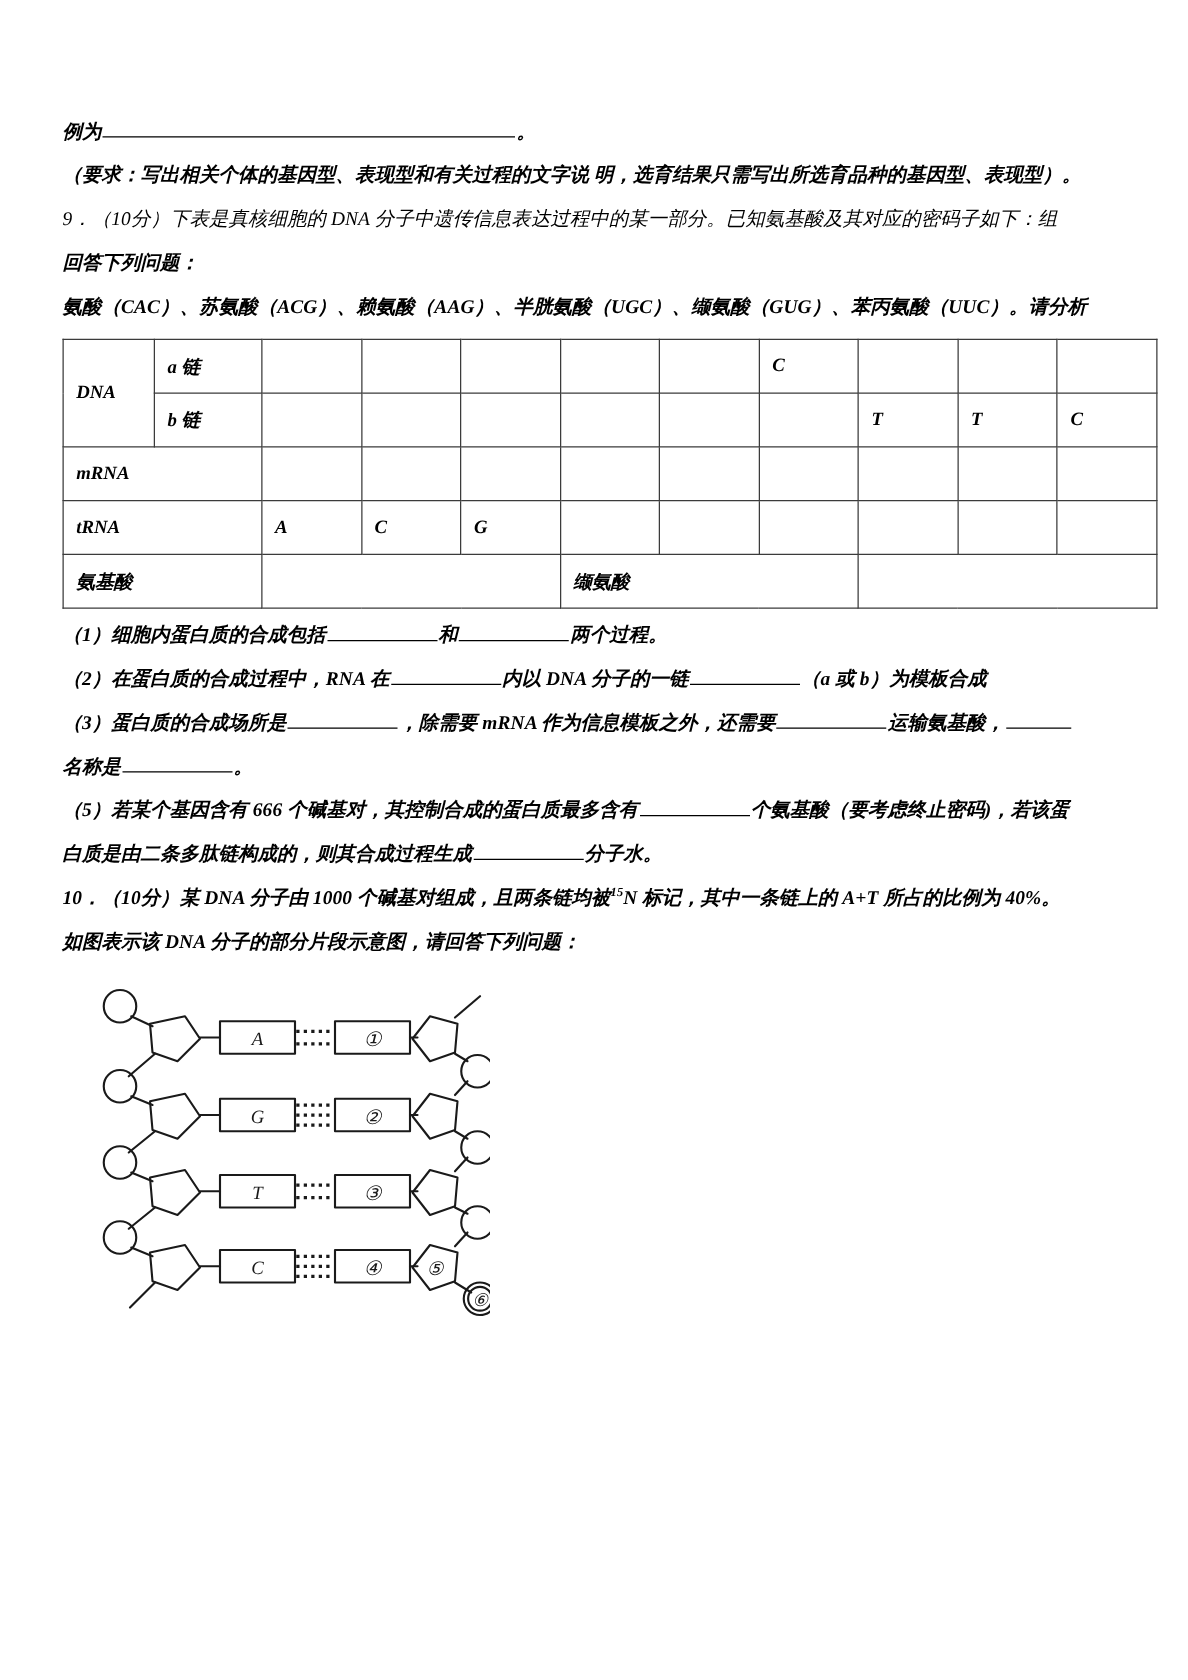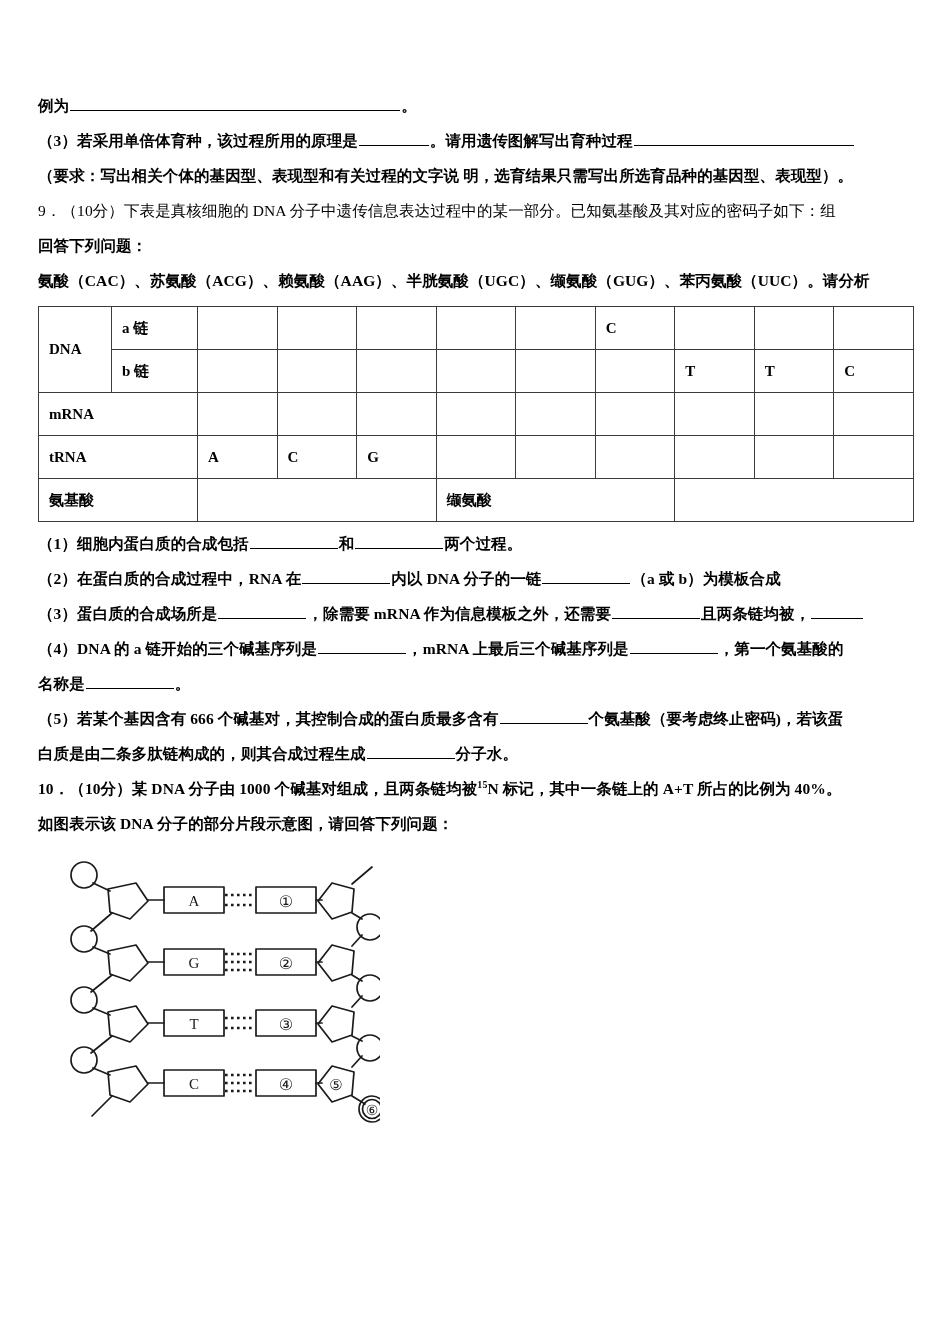--- a/index.html
+++ b/index.html
@@ -17,23 +17,24 @@
   }
   .page {
     position: absolute;
     left: 0; top: 0;
     width: 950px;
     height: 1344px;
     padding: 0;
   }
   .content {
     position: absolute;
-    left: 38px;
+    left: 50px;
     top: 88px;
     width: 876px;
+    font-style: italic;
   }
 
   
   .para {
     font-size: 15.5px;
     line-height: 35px;
     letter-spacing: 0.1px;
     font-weight: bold;
     white-space: normal;
     margin: 0;
@@ -91,23 +92,20 @@
 </head>
 <body>
 
 <div class="page">
 <div class="content">
 
   <p class="para">
     <span>例为</span><span class="blank b-xxl"></span><span>。</span>
   </p>
 
-  <p class="para">
-    <span>（3）若采用单倍体育种，该过程所用的原理是</span><span class="blank b-sm"></span><span>。请用遗传图解写出育种过程</span><span class="blank b-xl"></span>
-  </p>
 
   <p class="para">（要求：写出相关个体的基因型、表现型和有关过程的文字说 明，选育结果只需写出所选育品种的基因型、表现型）。</p>
 
   <p class="para reg">9．（10分）下表是真核细胞的 DNA 分子中遗传信息表达过程中的某一部分。已知氨基酸及其对应的密码子如下：组</p>
   <p class="para">回答下列问题：</p>
   <p class="para">氨酸（CAC）、苏氨酸（ACG）、赖氨酸（AAG）、半胱氨酸（UGC）、缬氨酸（GUG）、苯丙氨酸（UUC）。请分析</p>
 
   <table class="geno">
     <tbody>
       <tr>
@@ -170,26 +168,23 @@
 
   <p class="para">
     <span>（1）细胞内蛋白质的合成包括</span><span class="blank b-md"></span><span>和</span><span class="blank b-md"></span><span>两个过程。</span>
   </p>
 
   <p class="para">
     <span>（2）在蛋白质的合成过程中，RNA 在</span><span class="blank b-md"></span><span>内以 DNA 分子的一链</span><span class="blank b-md"></span><span>（a 或 b）为模板合成</span>
   </p>
 
   <p class="para">
-    <span>（3）蛋白质的合成场所是</span><span class="blank b-md"></span><span>，除需要 mRNA 作为信息模板之外，还需要</span><span class="blank b-md"></span><span>且两条链均被，</span><span class="blank b-xs"></span>
-  </p>
-
-  <p class="para">
-    <span>（4）DNA 的 a 链开始的三个碱基序列是</span><span class="blank b-md"></span><span>，mRNA 上最后三个碱基序列是</span><span class="blank b-md"></span><span>，第一个氨基酸的</span>
-  </p>
+    <span>（3）蛋白质的合成场所是</span><span class="blank b-md"></span><span>，除需要 mRNA 作为信息模板之外，还需要</span><span class="blank b-md"></span><span>运输氨基酸，</span><span class="blank b-xs"></span>
+  </p>
+
   <p class="para">
     <span>名称是</span><span class="blank b-md"></span><span>。</span>
   </p>
 
   <p class="para">
     <span>（5）若某个基因含有 666 个碱基对，其控制合成的蛋白质最多含有</span><span class="blank b-md"></span><span>个氨基酸（要考虑终止密码)，若该蛋</span>
   </p>
   <p class="para">
     <span>白质是由二条多肽链构成的，则其合成过程生成</span><span class="blank b-md"></span><span>分子水。</span>
   </p>

